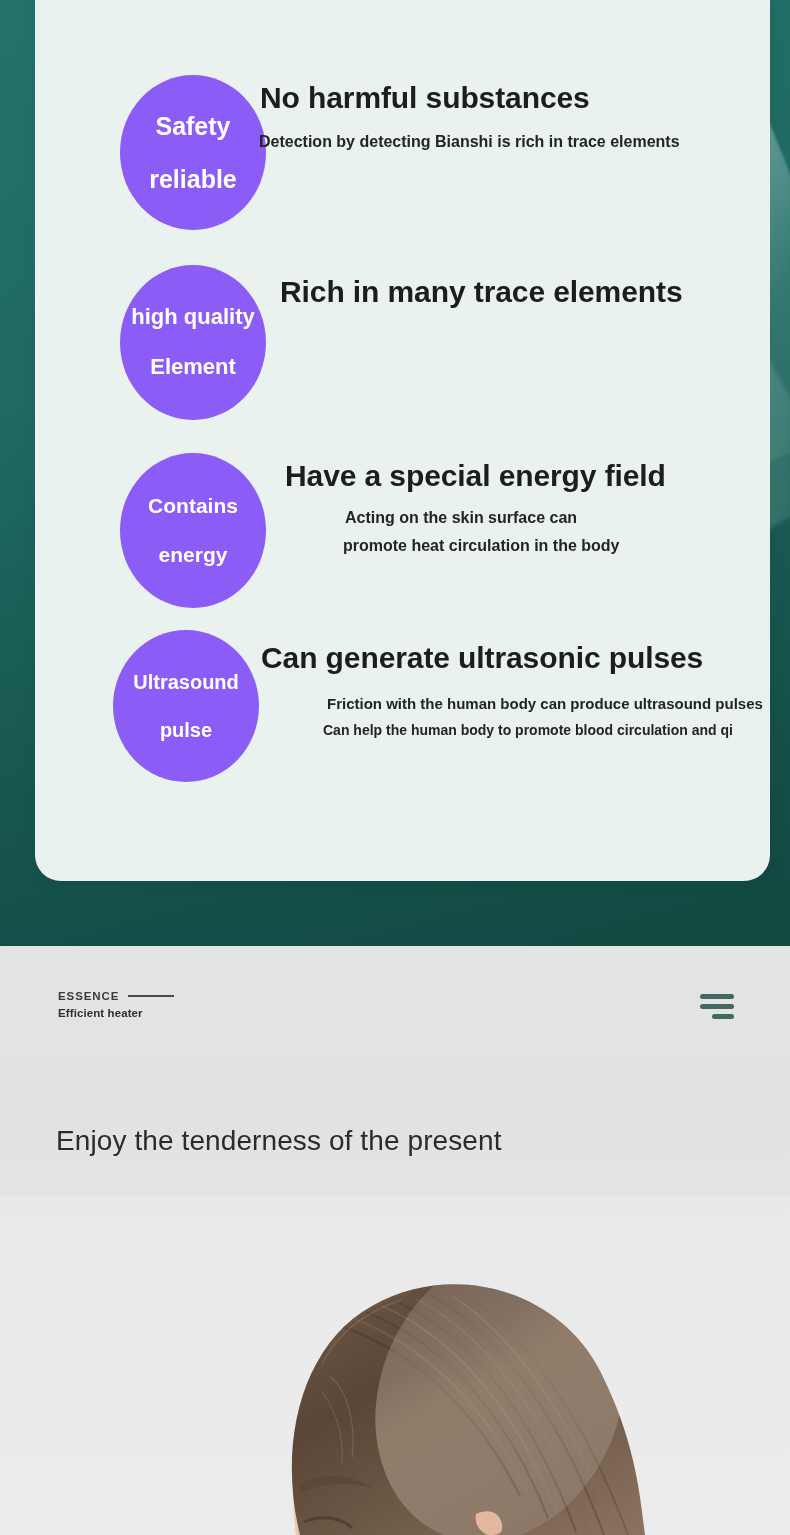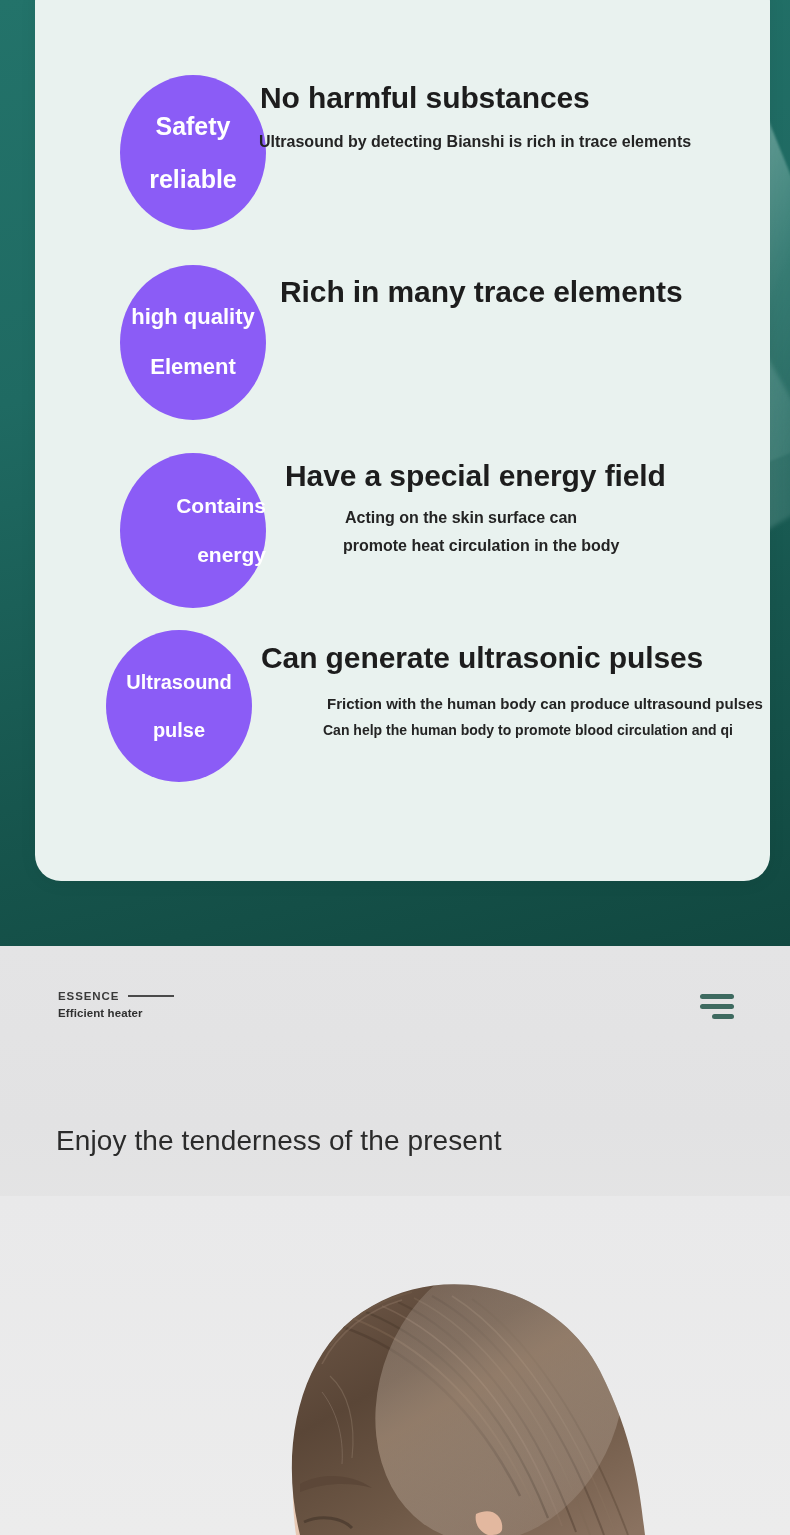--- a/index.html
+++ b/index.html
@@ -135,48 +135,48 @@
     <div class="card">
       <div class="feature-list">
 
         <div class="feature" style="top:0px;height:230px;">
           <div class="badge" style="left:85px; top:99px; width:146px; height:155px; font-size:25px;">
             <span class="l1">Safety</span>
             <span class="l2">reliable</span>
           </div>
           <div class="ftext" style="left:225px; top:105px;">
             <div class="fhead" style="font-size:30px;">No harmful substances</div>
-            <div class="fsub" style="font-size:16px; margin-top:18px; margin-left:-1px;">Ultrasound by detecting Bianshi is rich in trace elements</div>
+            <div class="fsub" style="font-size:16px; margin-top:18px; margin-left:-1px;">Detection by detecting Bianshi is rich in trace elements</div>
           </div>
         </div>
 
         <div class="feature" style="top:230px;height:185px;">
           <div class="badge" style="left:85px; top:59px; width:146px; height:155px; font-size:22px;">
             <span class="l1">high quality</span>
             <span class="l2">Element</span>
           </div>
           <div class="ftext" style="left:245px; top:69px;">
             <div class="fhead" style="font-size:30px;">Rich in many trace elements</div>
           </div>
         </div>
 
         <div class="feature" style="top:415px;height:195px;">
-          <div class="badge" style="left:85px; top:62px; width:146px; height:155px; font-size:21px;align-items:flex-end;">
+          <div class="badge" style="left:85px; top:62px; width:146px; height:155px; font-size:21px;">
             <span class="l1">Contains</span>
             <span class="l2">energy</span>
           </div>
           <div class="ftext" style="left:250px; top:68px;">
             <div class="fhead" style="font-size:30px;">Have a special energy field</div>
             <div class="fsub" style="font-size:16px; margin-top:16px; margin-left:60px;">Acting on the skin surface can</div>
             <div class="fsub" style="font-size:16px; margin-left:58px;">promote heat circulation in the body</div>
           </div>
         </div>
 
         <div class="feature" style="top:610px;height:240px;">
-          <div class="badge" style="left:71px; top:44px; width:146px; height:152px; font-size:20px;">
+          <div class="badge" style="left:78px; top:44px; width:146px; height:152px; font-size:20px;">
             <span class="l1">Ultrasound</span>
             <span class="l2">pulse</span>
           </div>
           <div class="ftext" style="left:226px; top:45px;margin-top:10px;">
             <div class="fhead" style="font-size:30px;">Can generate ultrasonic pulses</div>
             <div class="fsub" style="font-size:15px; margin-top:20px; margin-left:66px;">Friction with the human body can produce ultrasound pulses</div>
             <div class="fsub" style="font-size:14px; margin-left:62px;">Can help the human body to promote blood circulation and qi</div>
           </div>
         </div>
 

